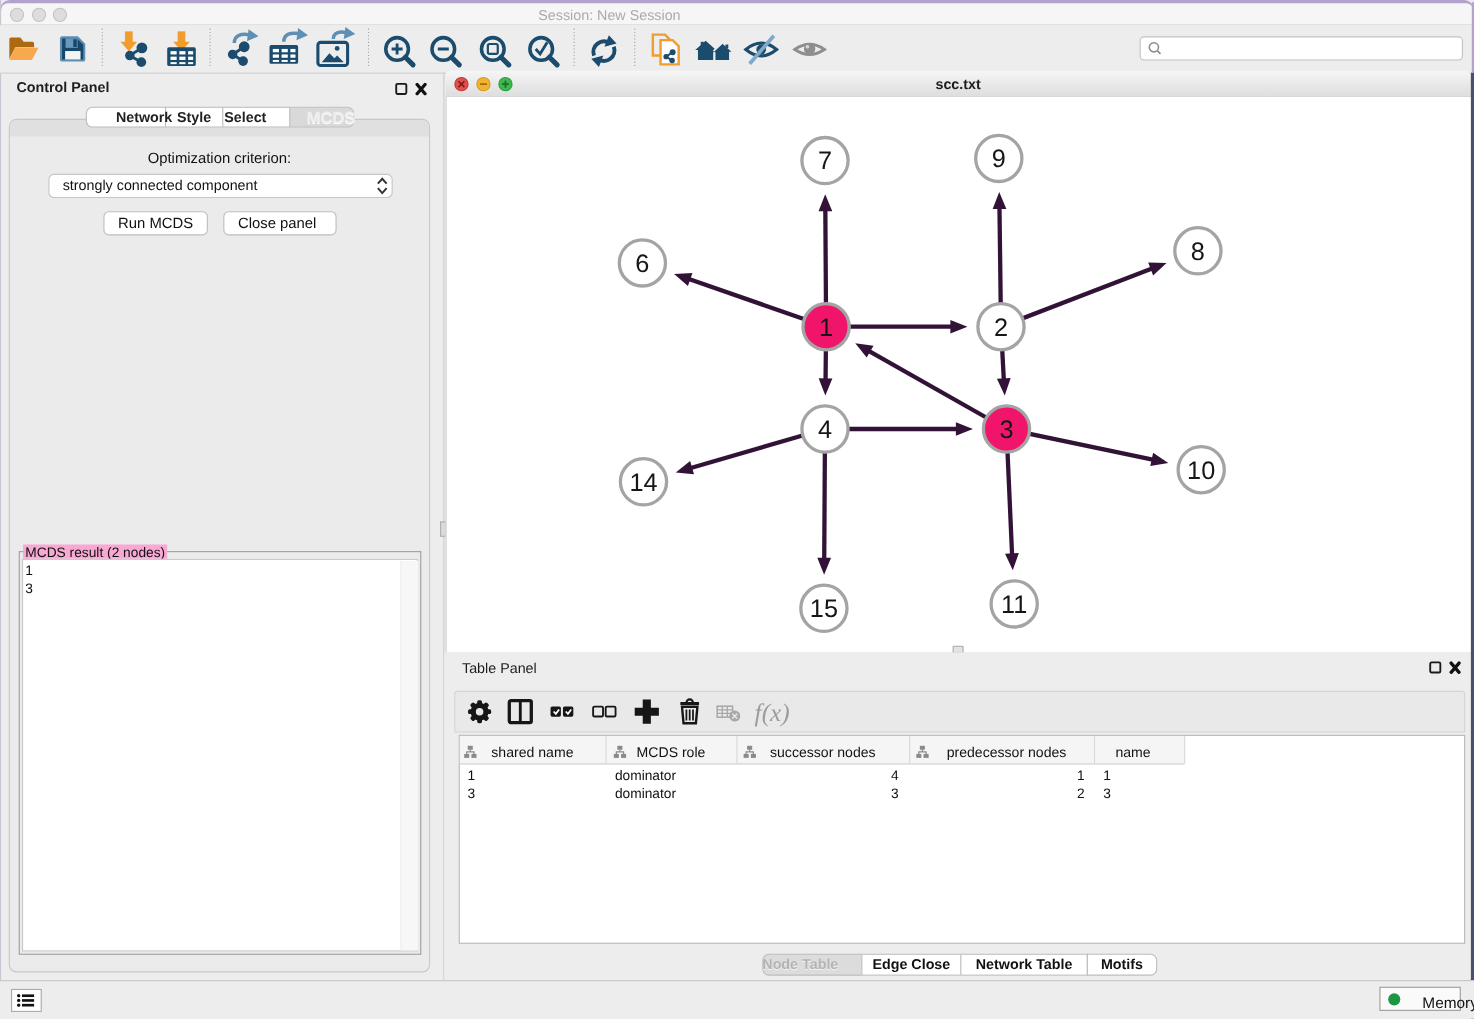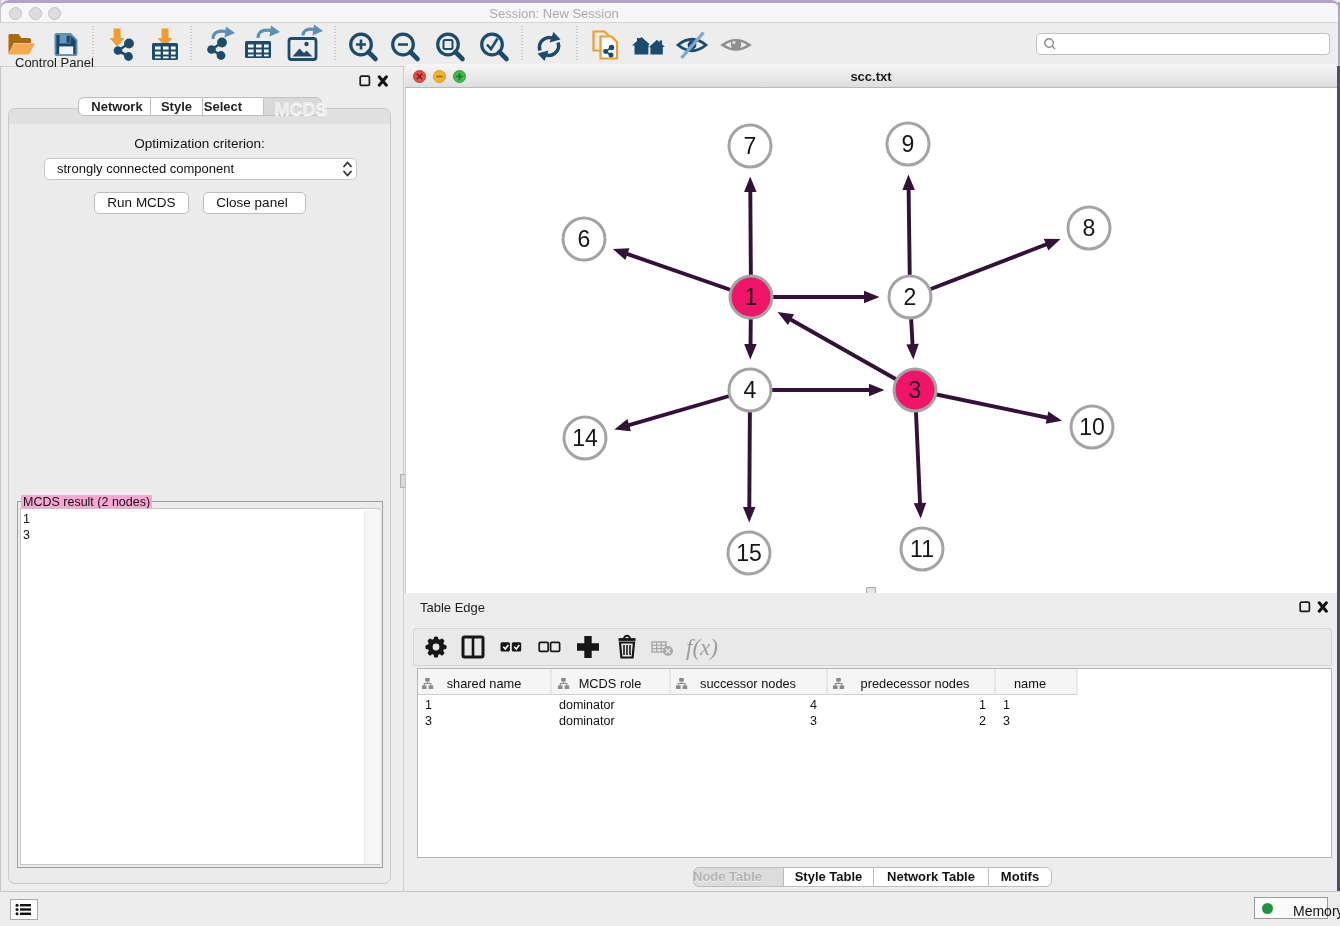--- a/index.html
+++ b/index.html
@@ -158,37 +158,37 @@
 <circle cx="736" cy="22.5" r="5.2" fill="#8e8e8e"></circle>
 <circle cx="734" cy="20.5" r="1.7" fill="#d8d8d8"></circle>
 </svg>
 
 <div class="abs" style="left:1036px;top:33px;width:292px;height:20px;background:#ffffff;border:1px solid #c2c2c2;border-radius:4px;"></div>
 <svg class="abs" style="left:1042px;top:36px;" width="16" height="16" viewBox="0 0 16 16">
  <circle cx="7" cy="7" r="4.2" fill="none" stroke="#8a8a8a" stroke-width="1.4"></circle>
  <line x1="10" y1="10" x2="13" y2="13" stroke="#8a8a8a" stroke-width="1.4"></line>
 </svg>
 
-<div class="txt" style="left:15px;top:55px;font-size:13px;color:#1d1d1d;">Control Panel</div>
+<div class="txt" style="left:15px;top:72px;font-size:13px;color:#1d1d1d;font-weight:bold;">Control Panel</div>
 <svg class="abs" style="left:359px;top:75px;" width="32" height="12" viewBox="0 0 32 12">
  <rect x="1.2" y="1.2" width="9.2" height="9.2" rx="1.2" fill="none" stroke="#1a1a1a" stroke-width="1.7"></rect>
  <path d="M20.2 1.8 L27.4 10.2 M27.4 1.8 L20.2 10.2" stroke="#111" stroke-width="3" stroke-linecap="round"></path>
 </svg>
 
 <div class="abs" style="left:8px;top:108px;width:383px;height:776px;background:#ebebeb;border:1px solid #c8c8c8;border-radius:7px;box-sizing:border-box;"></div>
 <div class="abs" style="left:9px;top:109px;width:381px;height:15px;background:#e0e0e0;border-radius:6px 6px 0 0;"></div>
 
 <div class="abs" style="left:78px;top:97px;width:73px;height:19px;background:#ffffff;border:1px solid #bcbcbc;border-radius:6px 0 0 6px;box-sizing:border-box;"></div>
 <div class="abs" style="left:150px;top:97px;width:53px;height:19px;background:#ffffff;border:1px solid #bcbcbc;box-sizing:border-box;"></div>
 <div class="abs" style="left:202px;top:97px;width:62px;height:19px;background:#ffffff;border:1px solid #bcbcbc;box-sizing:border-box;"></div>
 <div class="abs" style="left:263px;top:97px;width:59px;height:19px;background:#d9d9d9;border:1px solid #c2c2c2;border-radius:0 6px 6px 0;box-sizing:border-box;"></div>
-<div class="txt" style="left:78px;top:99px;width:78px;text-align:center;font-size:13px;font-weight:bold;color:#222;">Network</div>
+<div class="txt" style="left:92px;top:99px;width:78px;text-align:center;font-size:13px;font-weight:bold;color:#222;">Network</div>
 <div class="txt" style="left:150px;top:99px;width:53px;text-align:center;font-size:13px;font-weight:bold;color:#222;">Style</div>
 <div class="txt" style="left:202px;top:99px;width:42px;text-align:center;font-size:13px;font-weight:bold;color:#222;">Select</div>
-<div class="txt" style="left:263px;top:99px;width:76px;text-align:center;font-size:18px;font-weight:bold;color:#ededed;text-shadow:0 1px 0 #fff;">MCDS</div>
+<div class="txt" style="left:263px;top:99px;width:76px;text-align:center;font-size:15px;font-weight:bold;color:#ededed;text-shadow:0 1px 0 #fff;">MCDS</div>
 
 <div class="txt" style="left:8px;top:136px;width:383px;text-align:center;font-size:13.5px;color:#111;">Optimization criterion:</div>
 <div class="abs" style="left:44px;top:158px;width:313px;height:22px;background:#ffffff;border:1px solid #c6c6c6;border-radius:5px;box-sizing:border-box;"></div>
 <div class="txt" style="left:57px;top:161px;font-size:13px;color:#111;">strongly connected component</div>
 <svg class="abs" style="left:341px;top:160px;" width="13" height="18" viewBox="0 0 13 18">
  <path d="M2.5 7 L6.5 2.5 L10.5 7" fill="none" stroke="#333" stroke-width="1.8"></path>
  <path d="M2.5 11 L6.5 15.5 L10.5 11" fill="none" stroke="#333" stroke-width="1.8"></path>
 </svg>
 <div class="abs" style="left:94px;top:192px;width:95px;height:22px;background:#ffffff;border:1px solid #bdbdbd;border-radius:5px;box-sizing:border-box;"></div>
 <div class="txt" style="left:94px;top:195px;width:95px;text-align:center;font-size:13.5px;color:#111;">Run MCDS</div>
@@ -274,21 +274,21 @@
 <text x="180" y="358">14</text>
 <text x="687" y="347">10</text>
 <text x="344" y="473">15</text>
 <text x="517" y="469">11</text>
 </g>
 </svg>
 
 <div class="abs" style="left:866px;top:587px;width:8px;height:5px;background:#e3e3e3;border:1px solid #a8a8a8;border-radius:1px;"></div>
 
 <div class="abs" style="left:404px;top:593px;width:933px;height:297px;background:#ededed;"></div>
-<div class="txt" style="left:420px;top:600px;font-size:13px;color:#1d1d1d;">Table Edge</div>
+<div class="txt" style="left:420px;top:600px;font-size:13px;color:#1d1d1d;">Table Panel</div>
 <svg class="abs" style="left:1299px;top:601px;" width="32" height="12" viewBox="0 0 32 12">
  <rect x="1.2" y="1.2" width="9.2" height="9.2" rx="1.2" fill="none" stroke="#1a1a1a" stroke-width="1.7"></rect>
  <path d="M20.2 1.8 L27.4 10.2 M27.4 1.8 L20.2 10.2" stroke="#111" stroke-width="3" stroke-linecap="round"></path>
 </svg>
 
 <div class="abs" style="left:413px;top:628px;width:919px;height:38px;background:#e9e9e9;border:1px solid #d4d4d4;border-radius:3px 3px 0 0;box-sizing:border-box;"></div>
 <svg class="abs" style="left:405px;top:625px;" width="930" height="42" viewBox="0 0 930 42">
 
 <circle cx="31" cy="22" r="8.2" fill="#161616"></circle>
 <g fill="#161616">
@@ -387,21 +387,21 @@
 <div class="txt" style="left:559px;top:714px;font-size:12.5px;color:#111;">dominator</div>
 <div class="txt" style="left:747px;top:714px;width:70px;text-align:right;font-size:12.5px;color:#111;">3</div>
 <div class="txt" style="left:916px;top:714px;width:70px;text-align:right;font-size:12.5px;color:#111;">2</div>
 <div class="txt" style="left:1003px;top:714px;font-size:12.5px;color:#111;">3</div>
 
 <div class="abs" style="left:693px;top:867px;width:91px;height:20px;background:#dcdcdc;border:1px solid #bdbdbd;border-radius:6px 0 0 6px;box-sizing:border-box;"></div>
 <div class="abs" style="left:783px;top:867px;width:91px;height:20px;background:#ffffff;border:1px solid #bdbdbd;box-sizing:border-box;"></div>
 <div class="abs" style="left:873px;top:867px;width:116px;height:20px;background:#ffffff;border:1px solid #bdbdbd;box-sizing:border-box;"></div>
 <div class="abs" style="left:988px;top:867px;width:64px;height:20px;background:#ffffff;border:1px solid #bdbdbd;border-radius:0 6px 6px 0;box-sizing:border-box;"></div>
 <div class="txt" style="left:693px;top:869px;width:69px;text-align:left;font-size:13px;font-weight:bold;color:#b3b3b3;text-shadow:0 1px 0 #f5f5f5;">Node Table</div>
-<div class="txt" style="left:783px;top:869px;width:91px;text-align:center;font-size:13px;font-weight:bold;color:#111;">Style Table</div>
+<div class="txt" style="left:783px;top:869px;width:91px;text-align:center;font-size:13px;font-weight:bold;color:#111;">Edge Close</div>
 <div class="txt" style="left:873px;top:869px;width:116px;text-align:center;font-size:13px;font-weight:bold;color:#111;">Network Table</div>
 <div class="txt" style="left:988px;top:869px;width:64px;text-align:center;font-size:13px;font-weight:bold;color:#111;">Motifs</div>
 
 <div class="abs" style="left:0;top:891px;width:1340px;height:35px;background:#ededed;border-top:1px solid #c6c6c6;box-sizing:border-box;"></div>
 <div class="abs" style="left:10px;top:899px;width:28px;height:21px;background:#fdfdfd;border:1px solid #a9a9a9;box-sizing:border-box;"></div>
 <svg class="abs" style="left:15px;top:903px;" width="18" height="13" viewBox="0 0 18 13">
  <circle cx="2" cy="2.2" r="1.5" fill="#111"></circle>
     <rect x="5" y="1" width="11" height="2.4" fill="#111"></rect>
  <circle cx="2" cy="6.5" r="1.5" fill="#111"></circle>
     <rect x="5" y="5.3" width="11" height="2.4" fill="#111"></rect>

